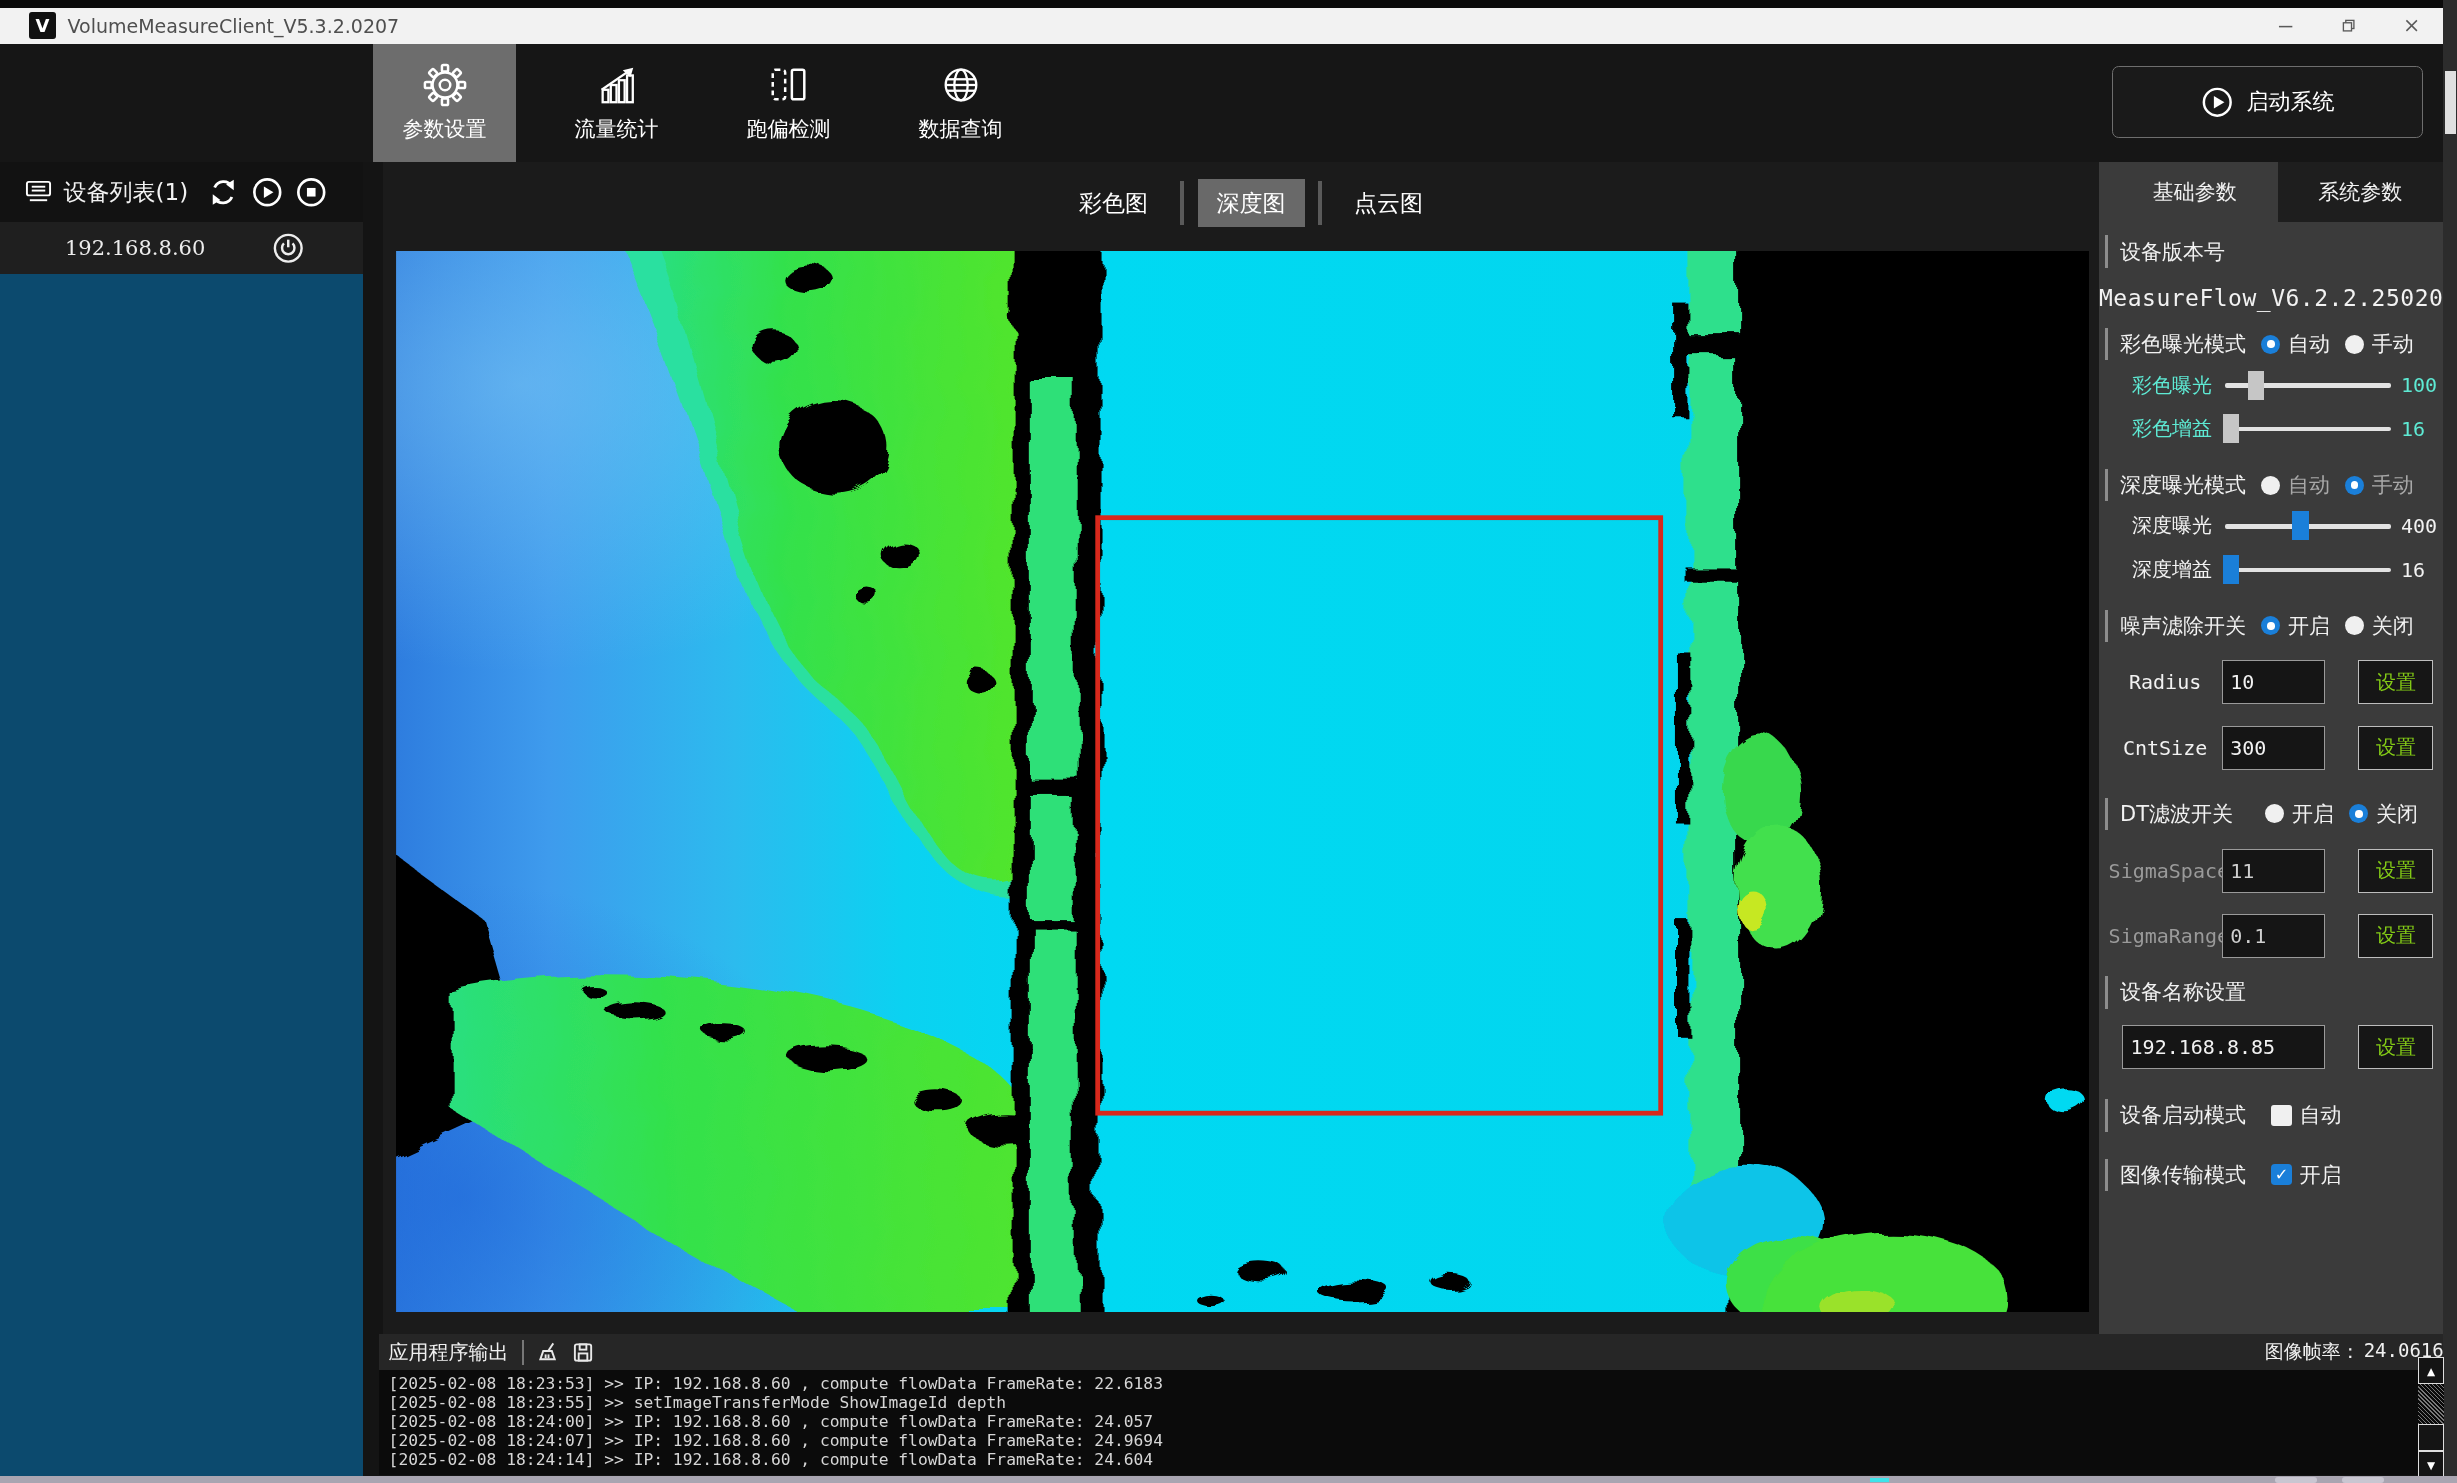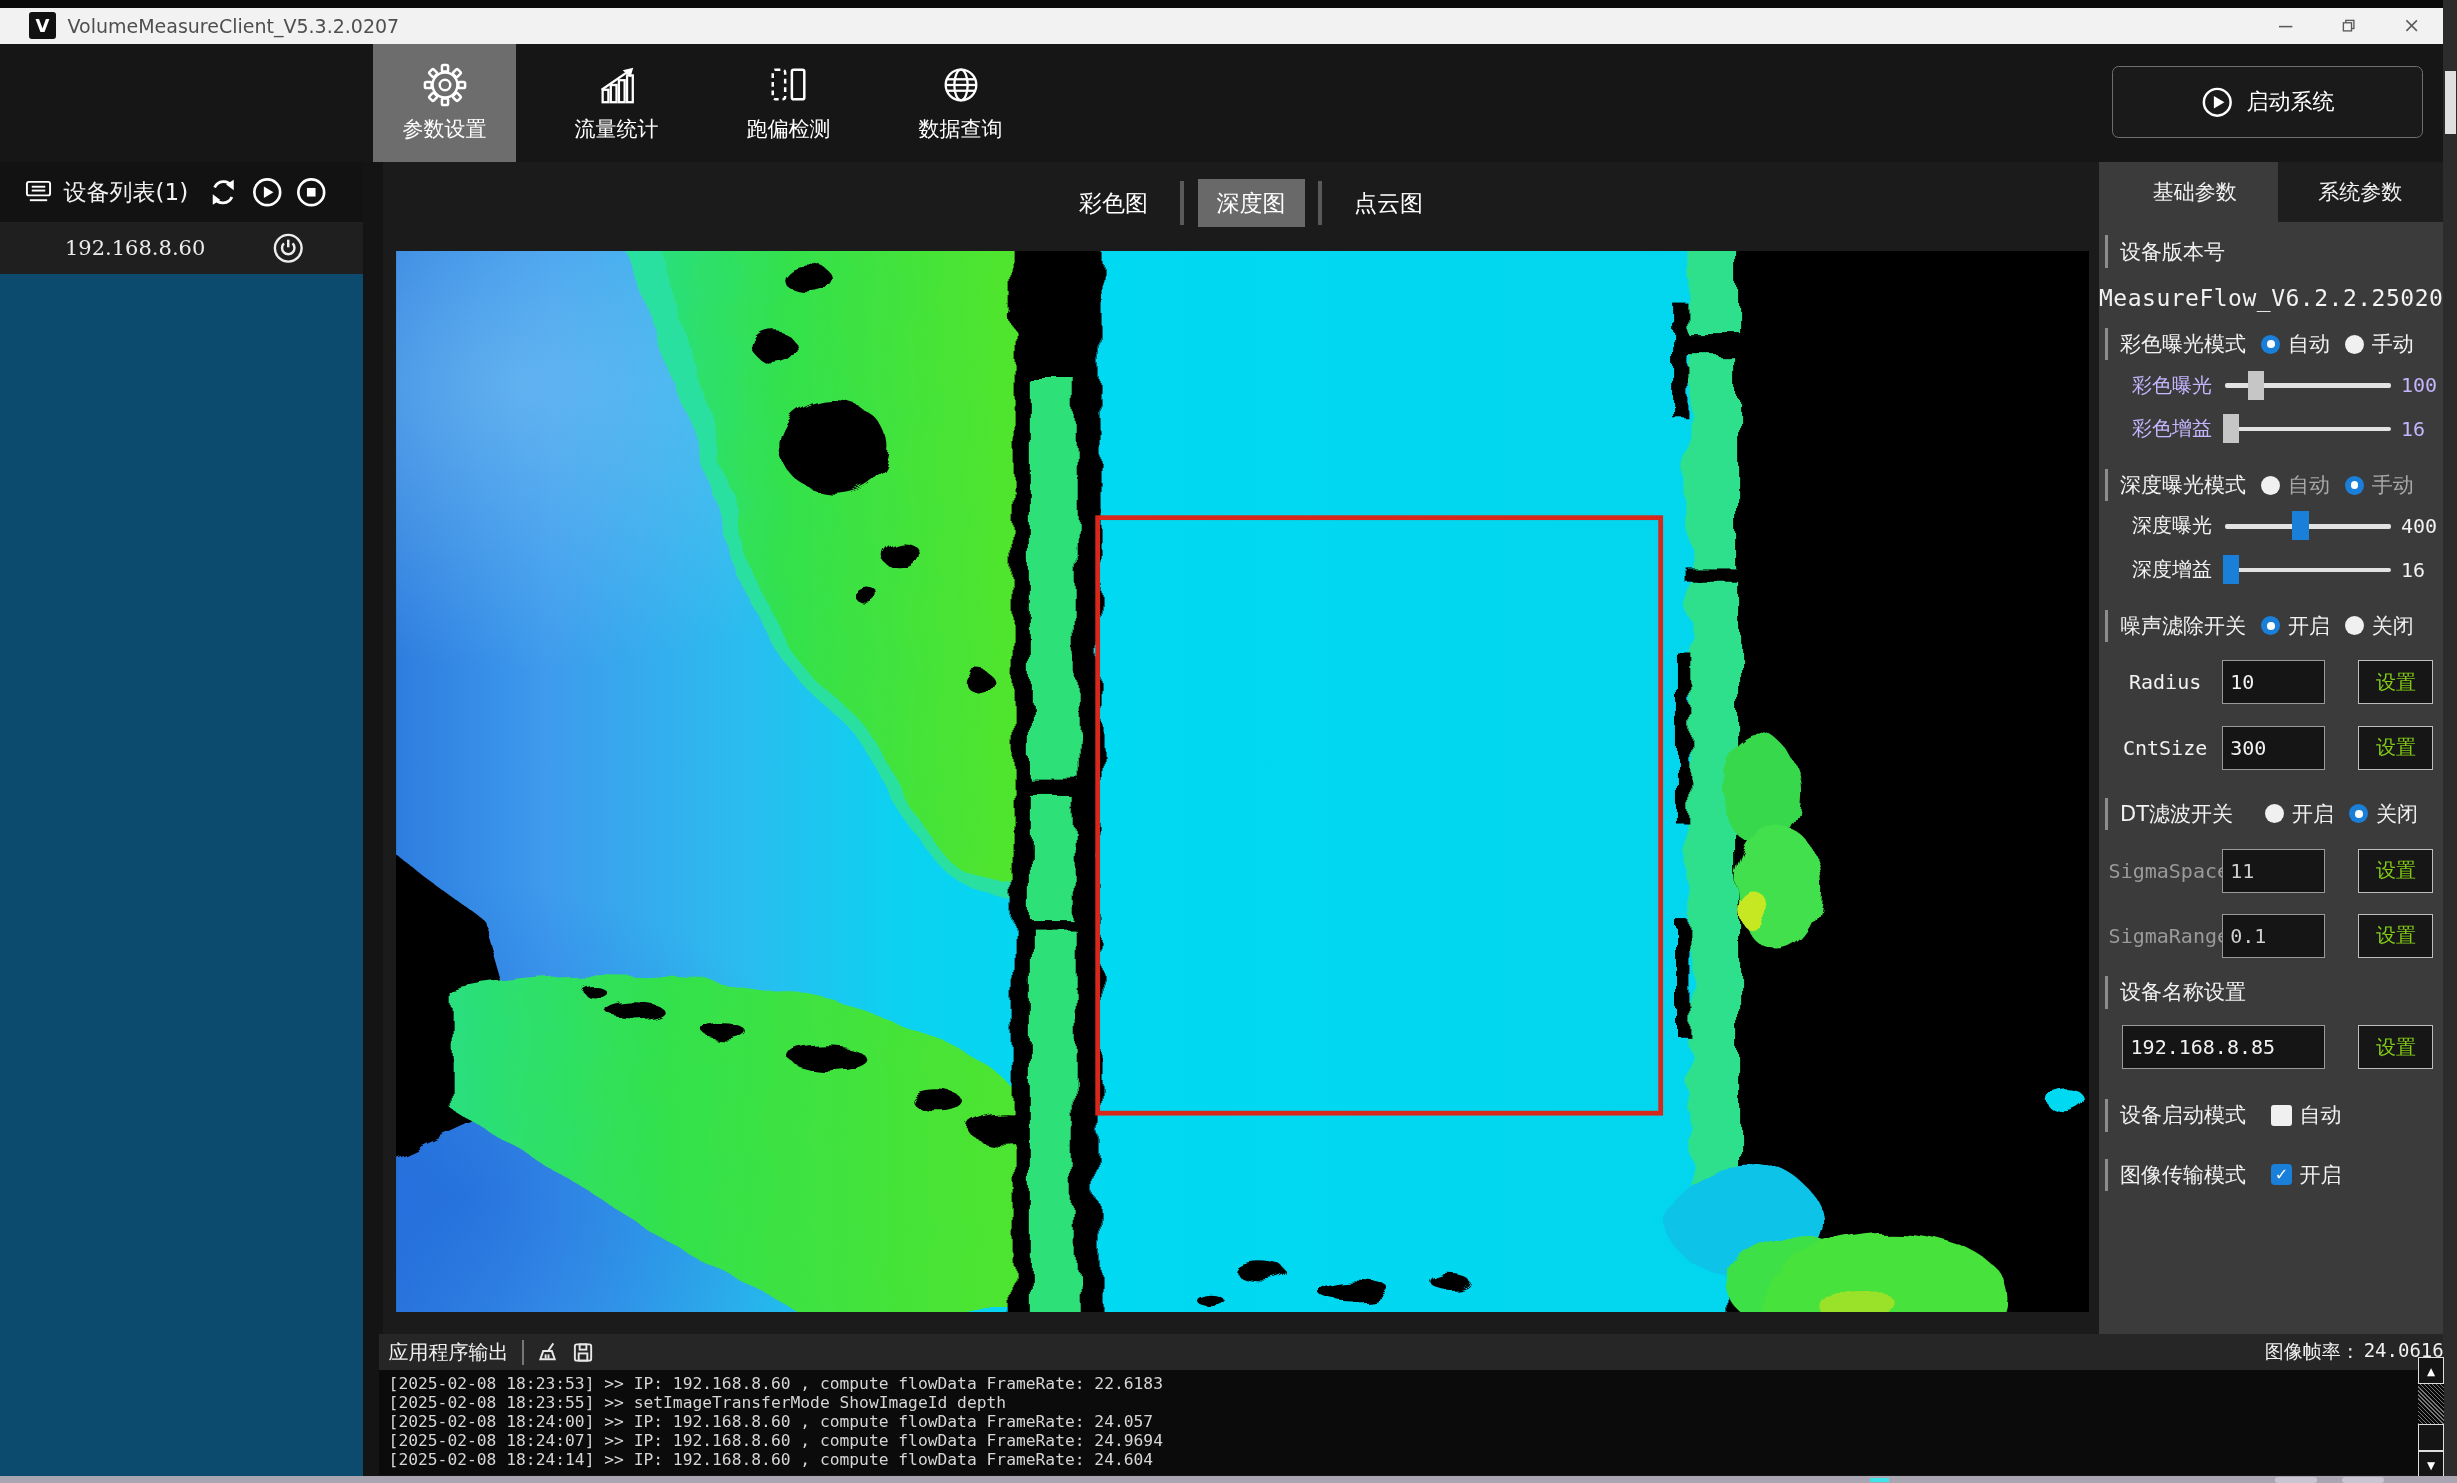--- a/index.html
+++ b/index.html
@@ -47,21 +47,21 @@
   .sec-title { display:flex; align-items:center; font-size:21px; margin-left:5.7px; }
   .sec-title .bar { width:3.8px; height:32.5px; background:#8d8d8d; margin-right:11.5px; }
   .ver-value { text-align:center; margin-top:17px; font-family:"DejaVu Sans Mono", monospace; font-size:23px; letter-spacing:0.5px; }
   .radio { width:19px; height:19px; border-radius:50%; background:#f0f0f0; display:inline-block; position:relative; margin-left:15.3px; flex:none; }
   .radio.sel { background:var(--accent,#1a7fd9); }
   .radio.sel::after { content:""; position:absolute; left:5.7px; top:5.7px; width:7.6px; height:7.6px; border-radius:50%; background:#fff; }
   .rlbl { font-size:21px; margin-left:7.6px; }
   .rlbl.dim { color:#a8a8a8; }
   .slider-row { display:flex; align-items:center; height:38px; margin-top:5.7px; }
   .slbl { width:113px; text-align:right; font-size:20px; }
-  .slider-row.dim .slbl, .slider-row.dim .sval { color:#c4b5fd; }
+  .slider-row.dim .slbl, .slider-row.dim .sval { color:#5eead4; }
   .strack { position:relative; flex:1; height:29px; margin:0 9.6px 0 13.4px; }
   .sline { position:absolute; left:0; right:0; top:12.4px; height:4.8px; background:#e2e2e2; border-radius:1.9px; }
   .shandle { position:absolute; top:0; width:16.3px; height:29px; background:#c6c6c6; }
   .shandle.on { background:var(--accent,#1a7fd9); }
   .sval { width:42px; font-size:20px; font-family:"DejaVu Sans Mono", monospace; }
   .frow { display:flex; align-items:center; height:50px; margin:15.3px 9.6px 0 9.6px; }
   .flbl { width:113px; text-align:center; font-size:20px; font-family:"DejaVu Sans Mono", monospace; }
   .flbl.dim { color:#9a9a9a; }
   .finput { width:103px; height:44px; border:1.9px solid #9a9a9a; background:#151515; display:flex; align-items:center; padding-left:7.6px; font-size:20px; font-family:"DejaVu Sans Mono", monospace; }
   .finput.wide { width:203px; }

